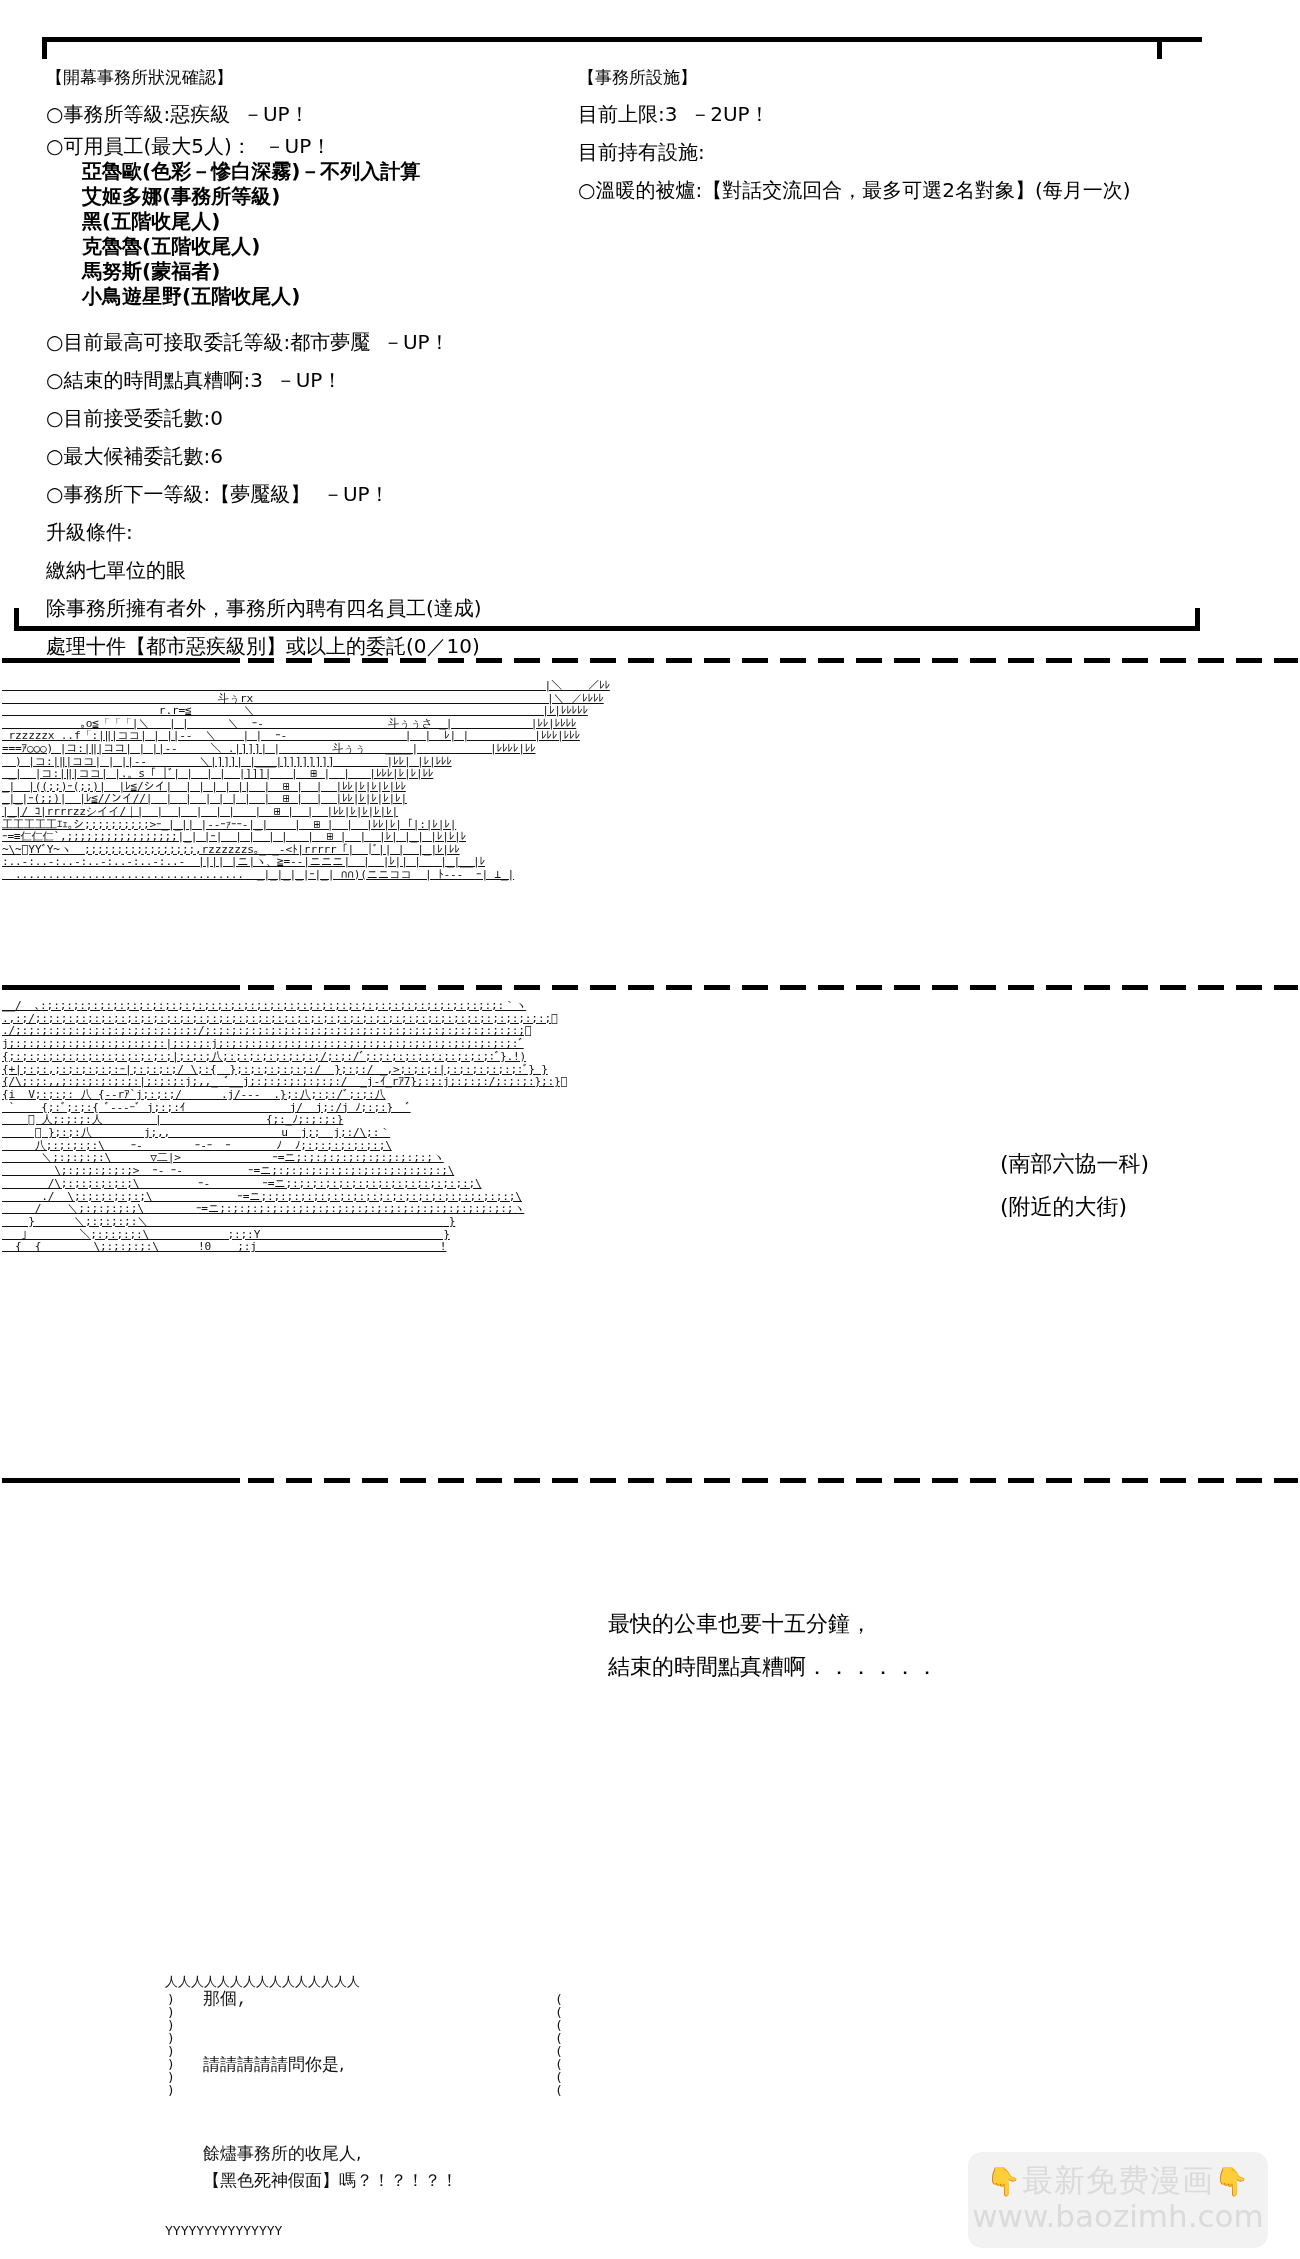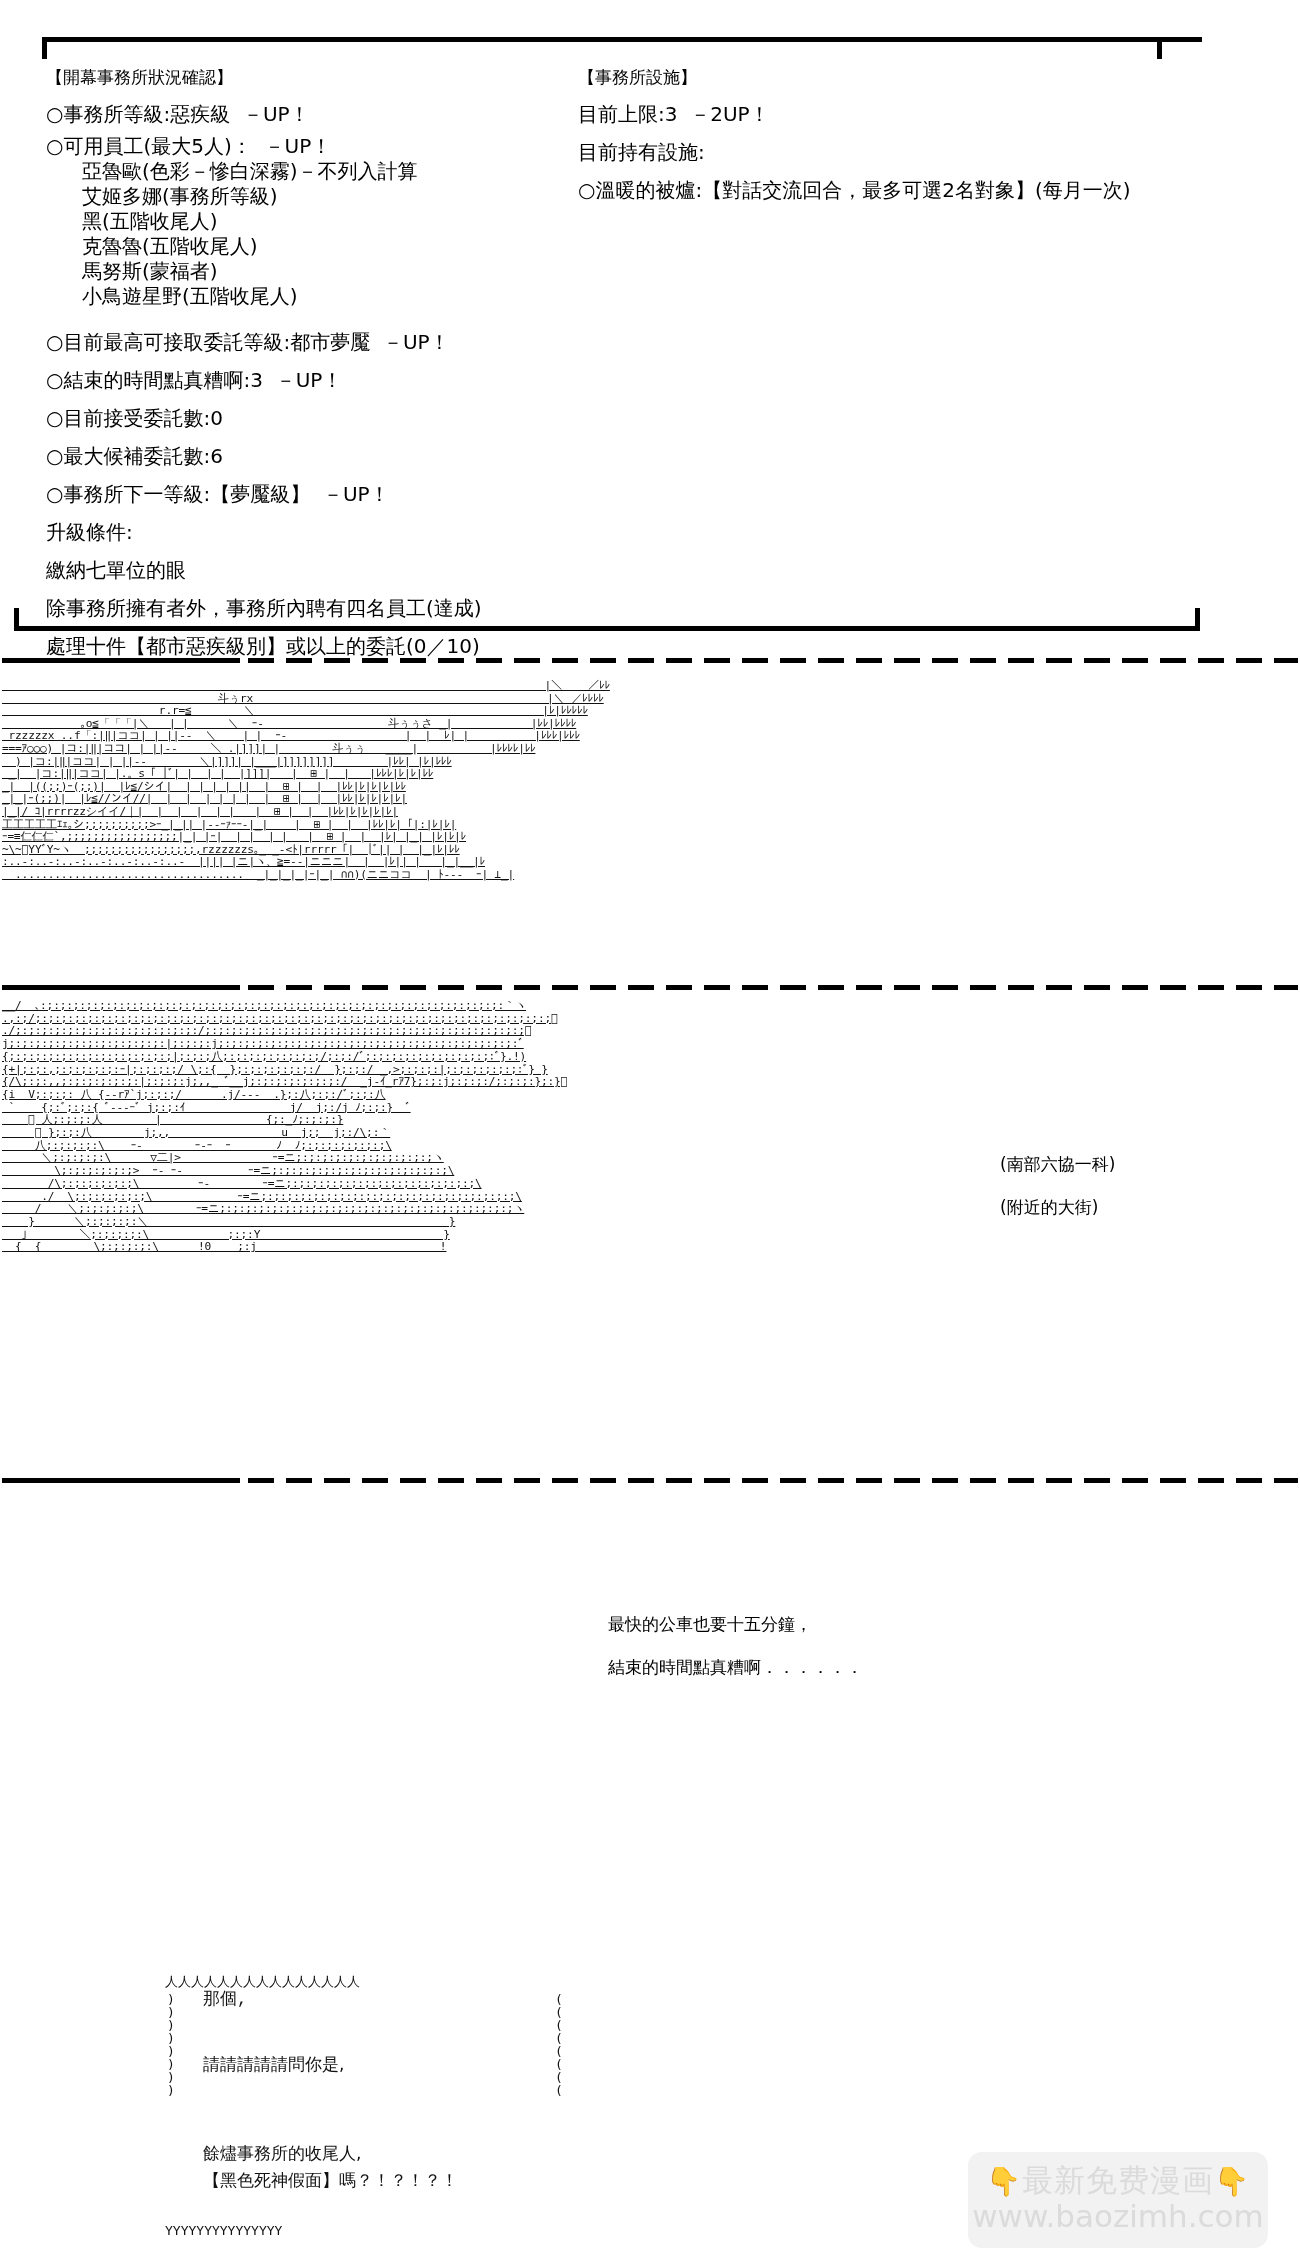--- a/index.html
+++ b/index.html
@@ -78,21 +78,21 @@
   .col-left  { position: absolute; left: 46px;  top: 38px; width: 520px; }
   .col-right { position: absolute; left: 578px; top: 38px; width: 680px; }
 
   .stat-line {
     font-size: 20px;
     line-height: 38px;
     white-space: pre;
     font-family: "DejaVu Sans", "Liberation Sans", sans-serif;
   }
   .stat-line.tight { line-height: 26px; }
-  .stat-line.sub   { padding-left: 36px; line-height: 25px; }
+  .stat-line.sub   { padding-left: 36px; line-height: 25px; font-weight: bold; }
   .stat-head       { font-size: 17px; line-height: 34px; white-space: pre; }
 
   
   .sep-solid-left {
     position: absolute;
     height: 5px;
     background: #000;
   }
   .sep-dash {
     position: absolute;
@@ -121,21 +121,21 @@
     left: 2px;
     top: 1000px;
     font-size: 11.2px;
     line-height: 12.7px;
     letter-spacing: -0.2px;
   }
 
   
   .caption {
     position: absolute;
-    font-size: 17px;
+    font-size: 22px;
     line-height: 38px;
     white-space: pre;
     font-family: "DejaVu Sans", "Liberation Sans", sans-serif;
   }
   #label-place   { left: 1000px; top: 1145px; }
   #label-street  { left: 1000px; top: 1188px; }
   #speech-1      { left: 608px;  top: 1605px; }
   #speech-2      { left: 608px;  top: 1648px; }
 
   

